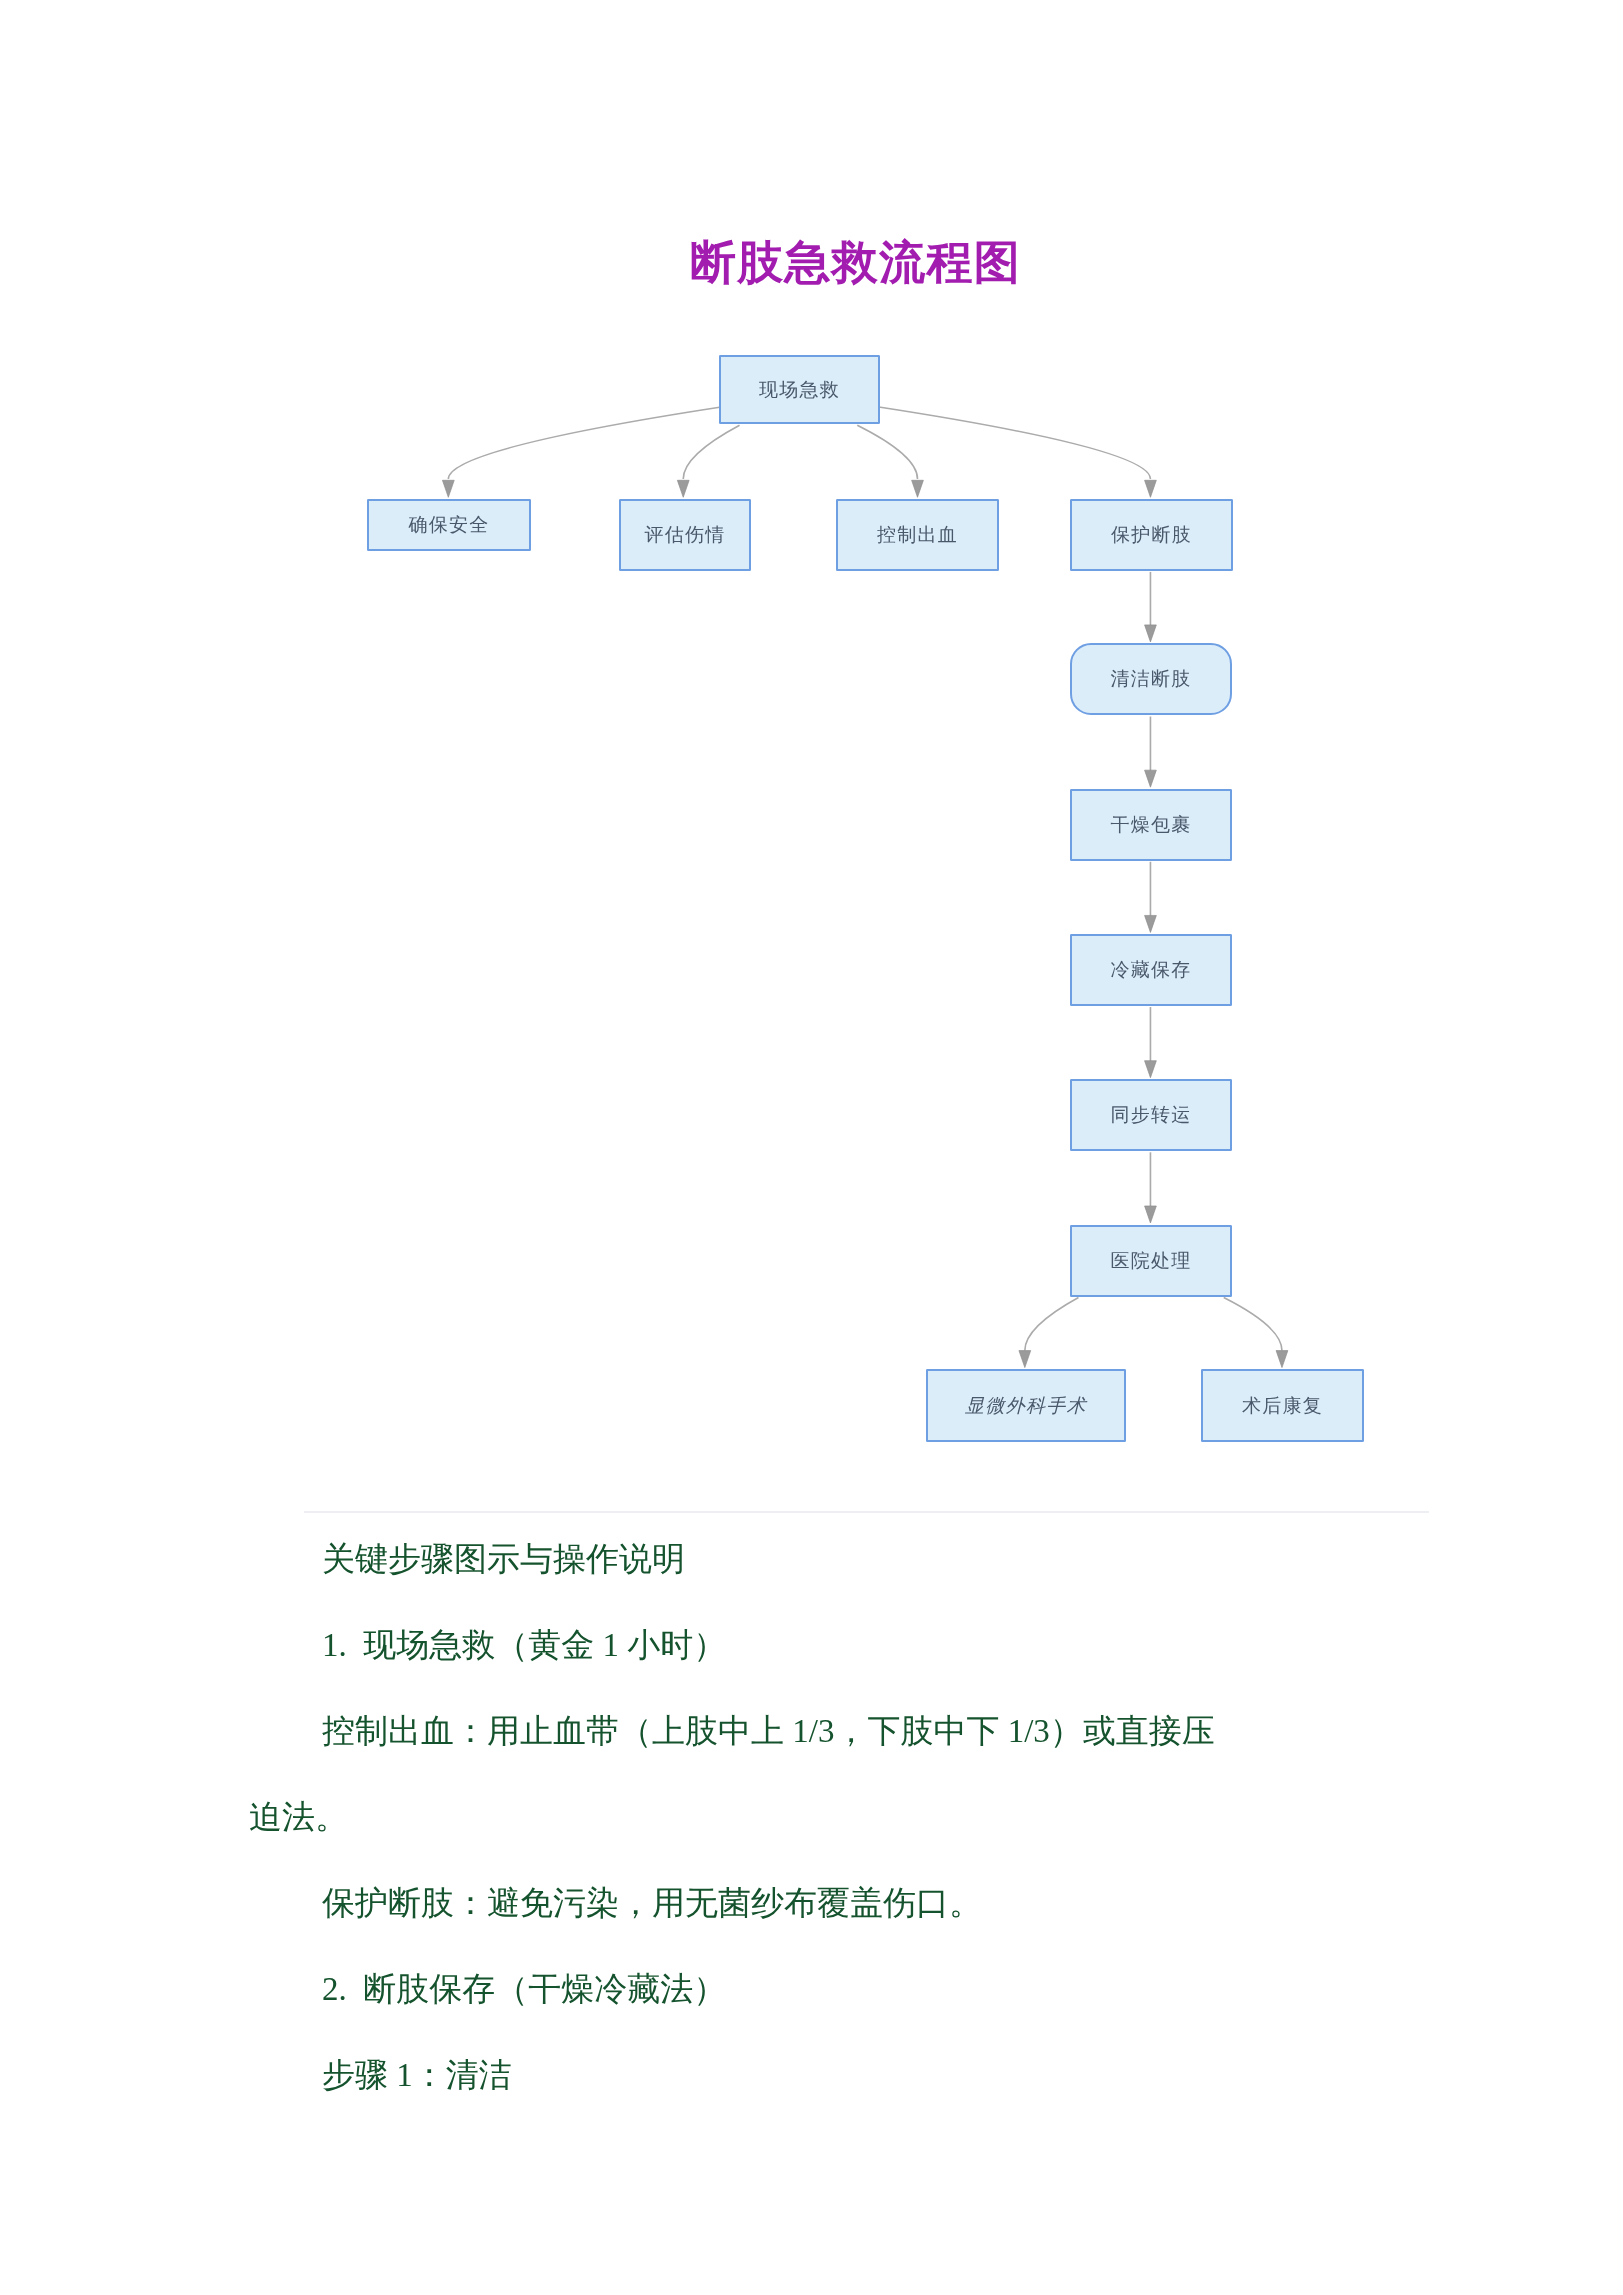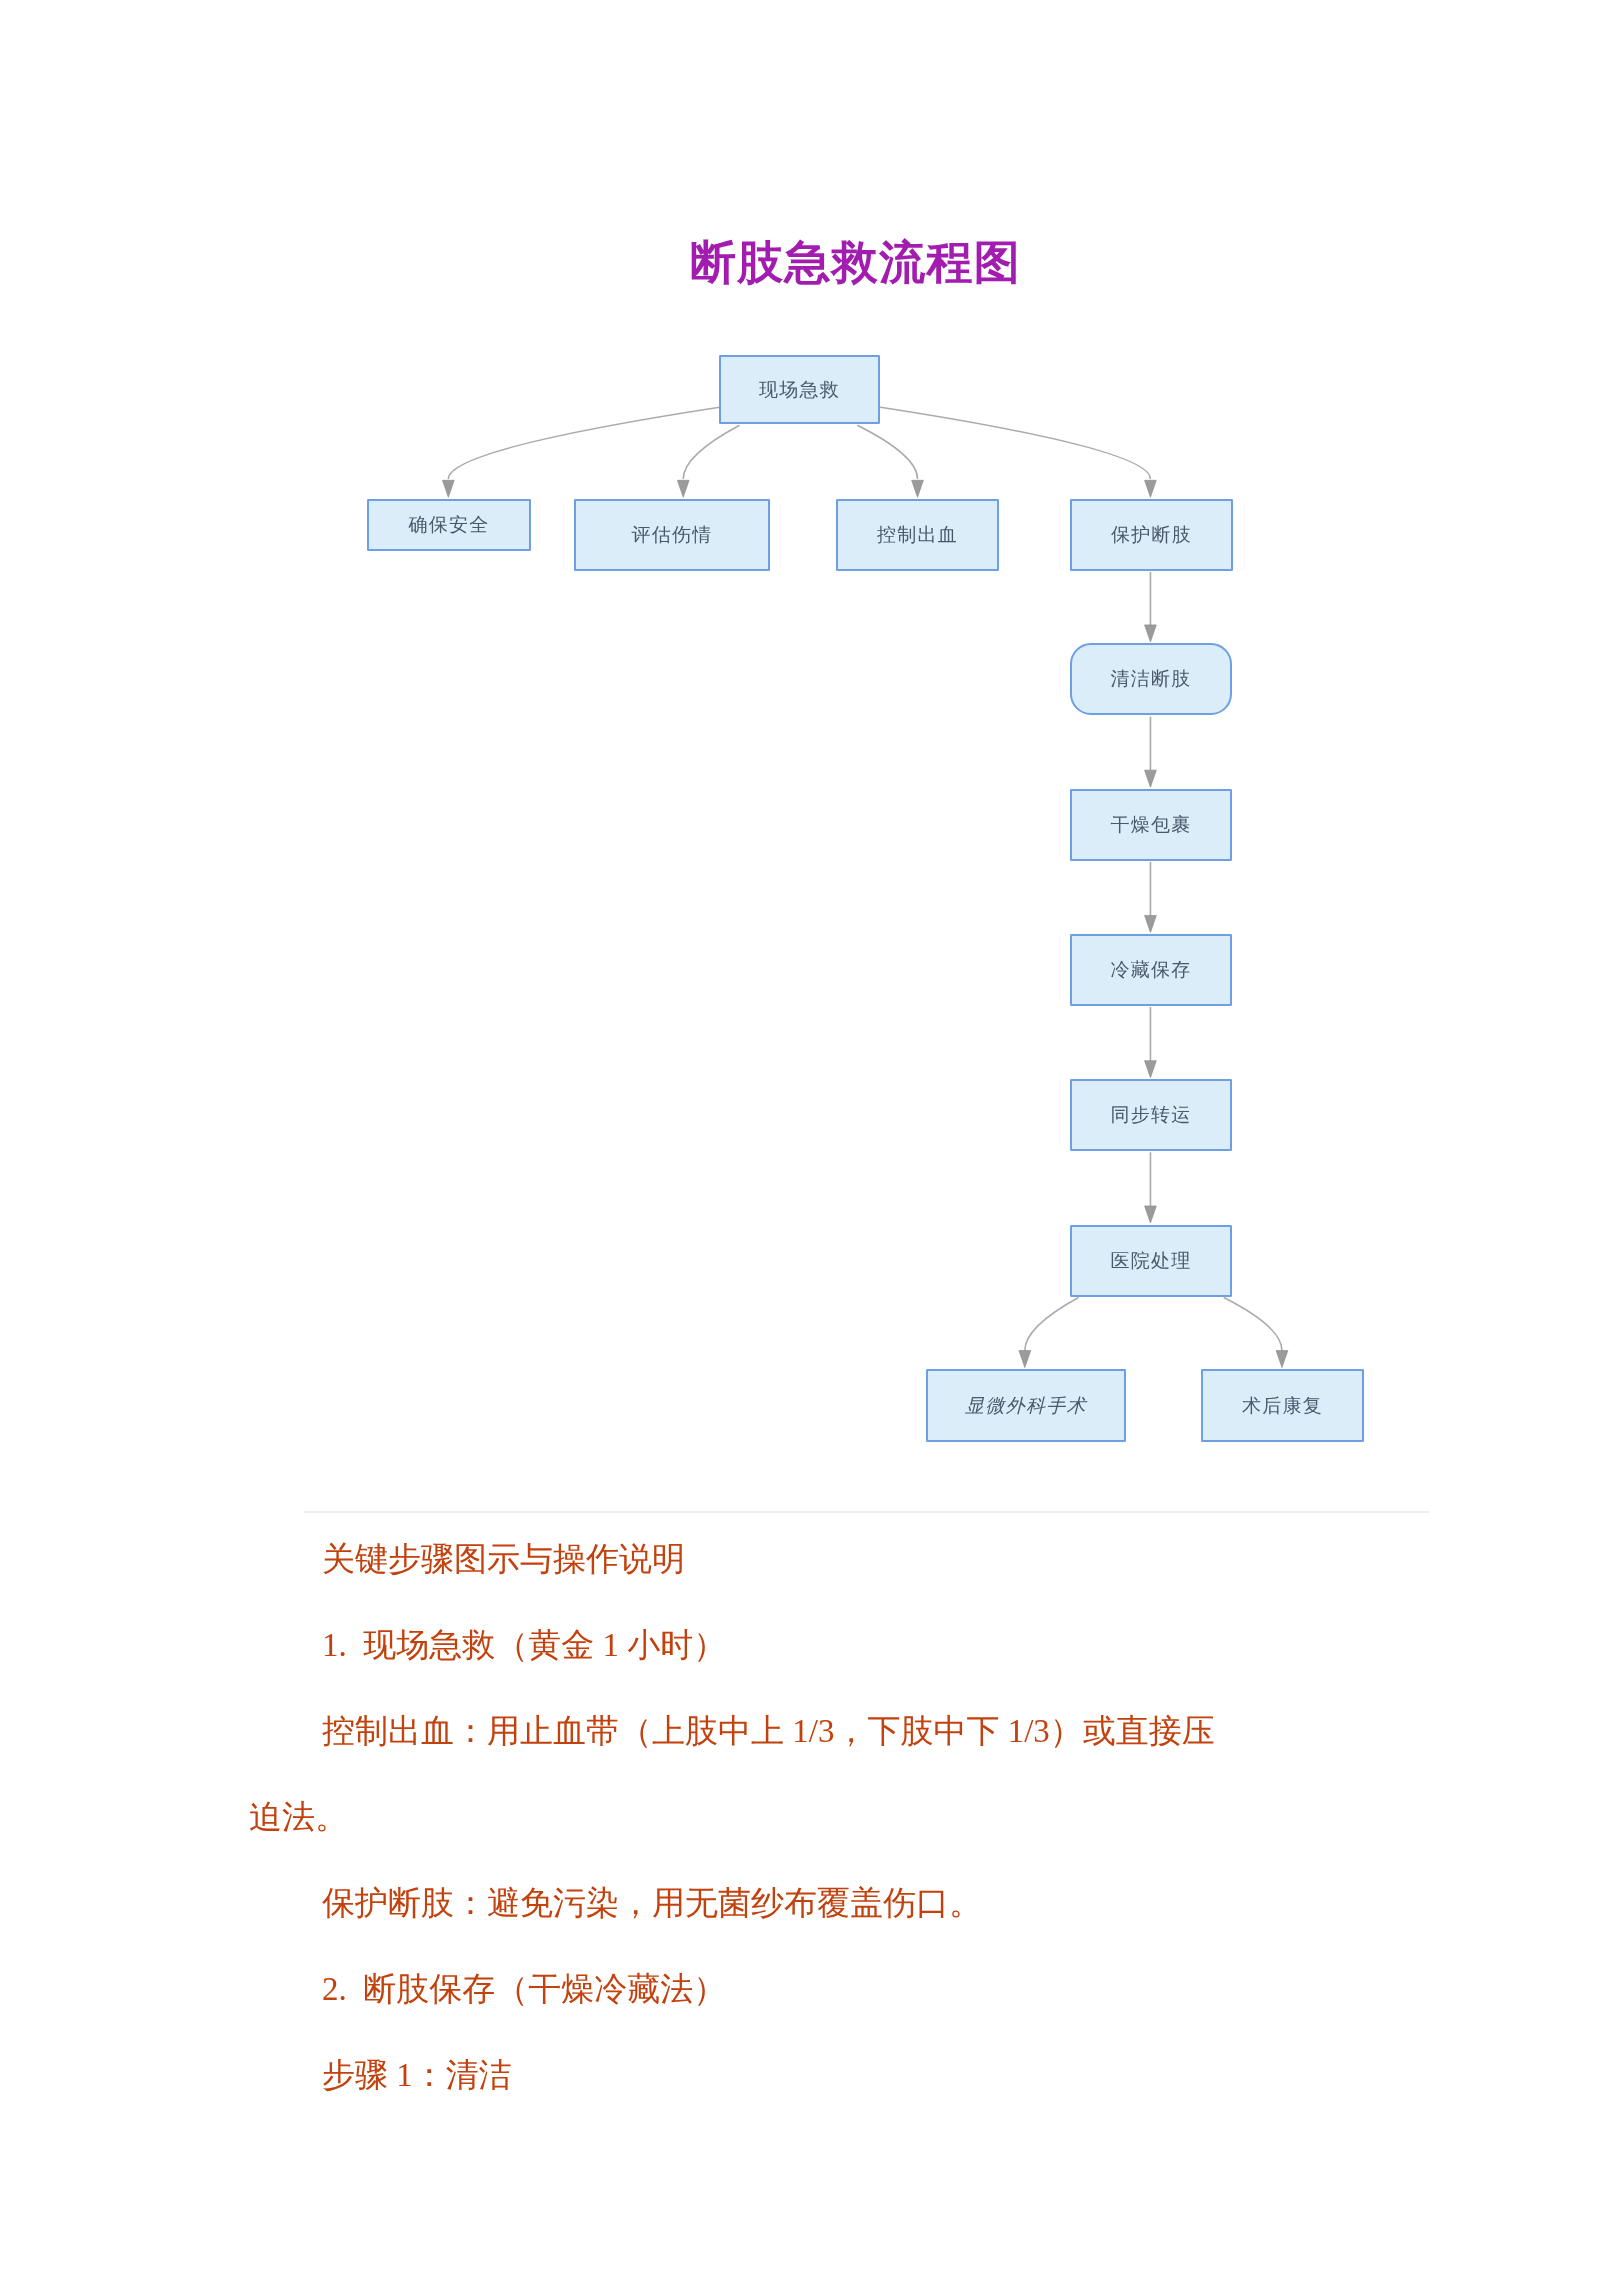--- a/index.html
+++ b/index.html
@@ -44,21 +44,21 @@
     left:304px;top:1511px;
     width:1125px;height:2px;
     background:#edeff2;
   }
   .notes{
     position:absolute;
     left:249px;top:1516px;
     width:1126px;
     font-size:33px;
     line-height:86px;
-    color:#c2410c;
+    color:#14532d;
     font-family:"Liberation Serif", serif;
   }
   .note-line{white-space:pre-wrap;}
   .note-line.indent{padding-left:73px;}
 </style>
 </head>
 <body>
 
 <div class="page">
 
@@ -88,21 +88,21 @@
 
     <path class="edge" d="M1648,1983 Q1566,2028 1566,2064"></path>
     <polygon class="ahead" points="1557,2064 1575,2064 1566,2090"></polygon>
     <path class="edge" d="M1870,1983 Q1959,2028 1959,2064"></path>
     <polygon class="ahead" points="1950,2064 1968,2064 1959,2090"></polygon>
   </svg>
 
   <div class="flow-node" style="left:719px;top:355px;width:161px;height:69px;">现场急救</div>
 
   <div class="flow-node" style="left:367px;top:499px;width:164px;height:52px;">确保安全</div>
-  <div class="flow-node" style="left:574px;top:499px;width:196px;height:72px;">评估伤情</div>
+  <div class="flow-node" style="left:619px;top:499px;width:132px;height:72px;">评估伤情</div>
   <div class="flow-node" style="left:836px;top:499px;width:163px;height:72px;">控制出血</div>
   <div class="flow-node" style="left:1070px;top:499px;width:163px;height:72px;">保护断肢</div>
 
   <div class="flow-node" style="left:1070px;top:643px;width:162px;height:72px;border-radius:21px;">清洁断肢</div>
   <div class="flow-node" style="left:1070px;top:789px;width:162px;height:72px;">干燥包裹</div>
   <div class="flow-node" style="left:1070px;top:934px;width:162px;height:72px;">冷藏保存</div>
   <div class="flow-node" style="left:1070px;top:1079px;width:162px;height:72px;">同步转运</div>
   <div class="flow-node" style="left:1070px;top:1225px;width:162px;height:72px;">医院处理</div>
 
   <div class="flow-node" style="left:926px;top:1369px;width:200px;height:73px;font-style:italic;">显微外科手术</div>

